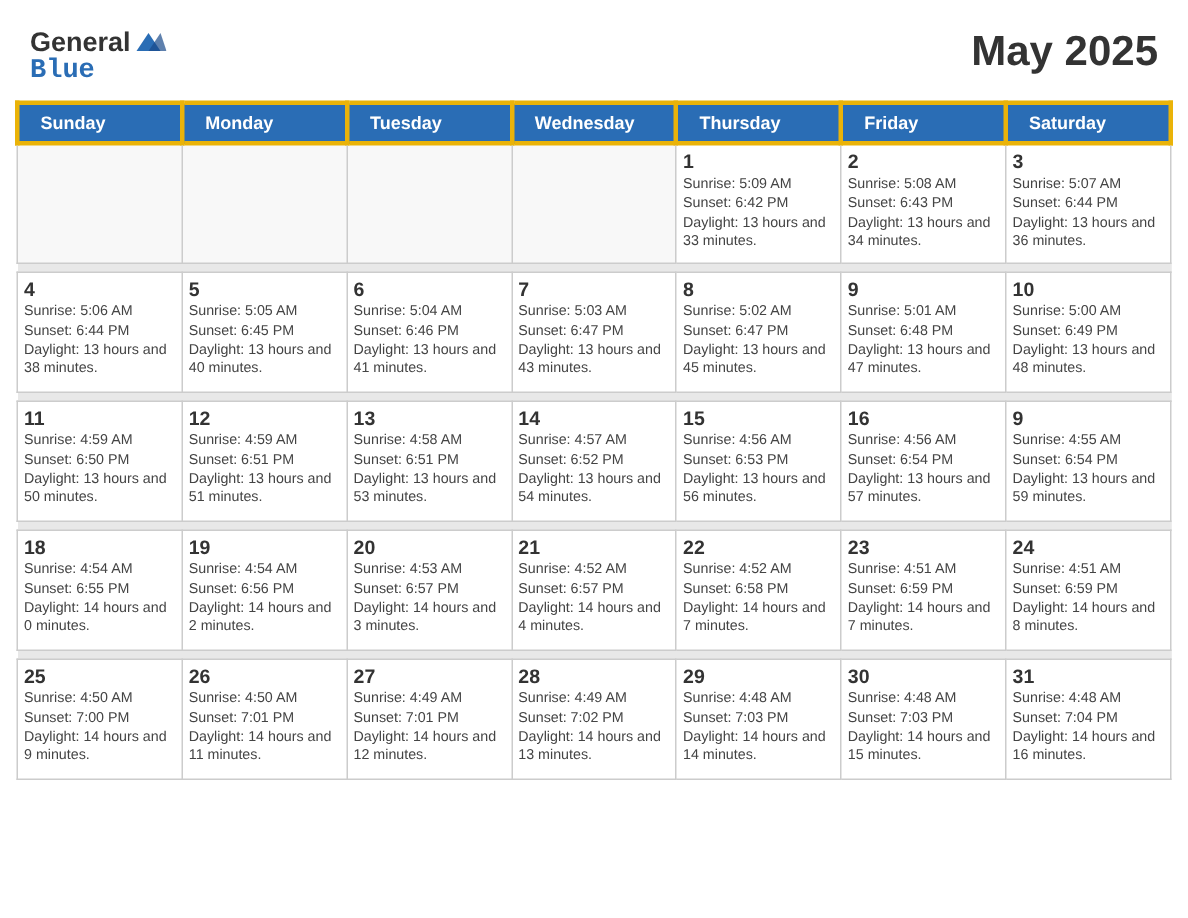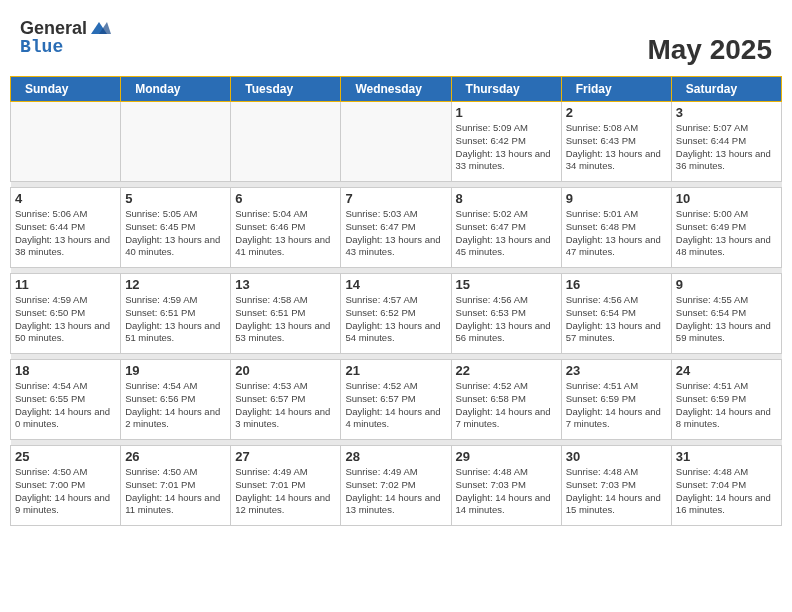--- a/index.html
+++ b/index.html
@@ -16,21 +16,20 @@
       align-items: flex-start;
       padding: 8px 10px 4px 10px;
     }
     .logo {
       display: flex;
       flex-direction: column;
       align-items: flex-start;
     }
     .title-area {
       text-align: right;
-      margin-top: 16px;
     }
     .month-title {
       font-size: 28px;
       font-weight: bold;
       color: #333;
     }
     .location {
       font-size: 14px;
       color: #555;
     }
@@ -39,21 +38,21 @@
       border-collapse: collapse;
       margin-top: 6px;
     }
     .calendar th {
       background-color: #2a6db5;
       color: #fff;
       font-size: 12px;
       font-weight: bold;
       padding: 5px 14px;
       text-align: left;
-      border: 1px solid #eab308;
+      border: 3px solid #eab308;
     }
     .calendar td {
       vertical-align: top;
       border: 1px solid #ccc;
       padding: 3px 4px;
       width: calc(100% / 7);
       height: 80px;
       font-size: 10px;
       color: #333;
       background: #fff;

